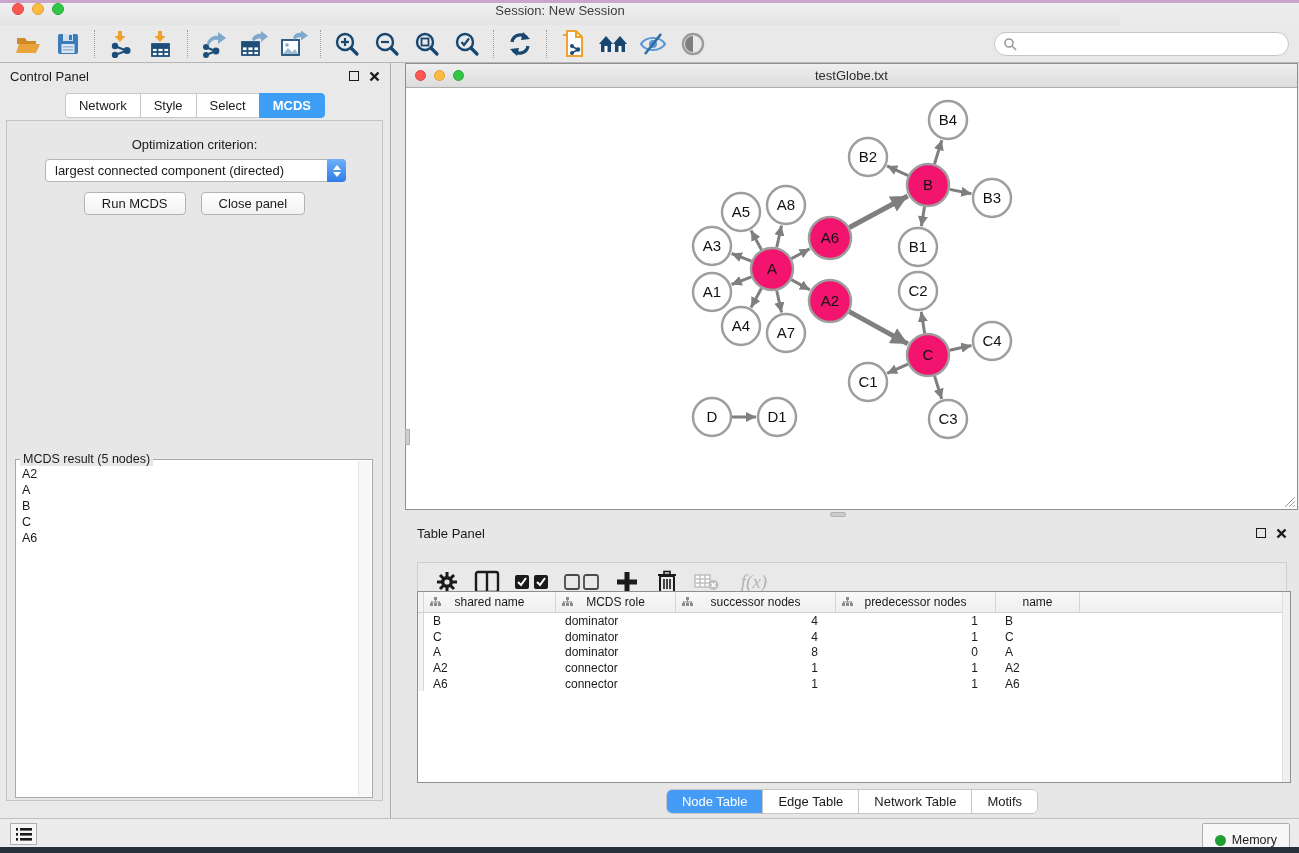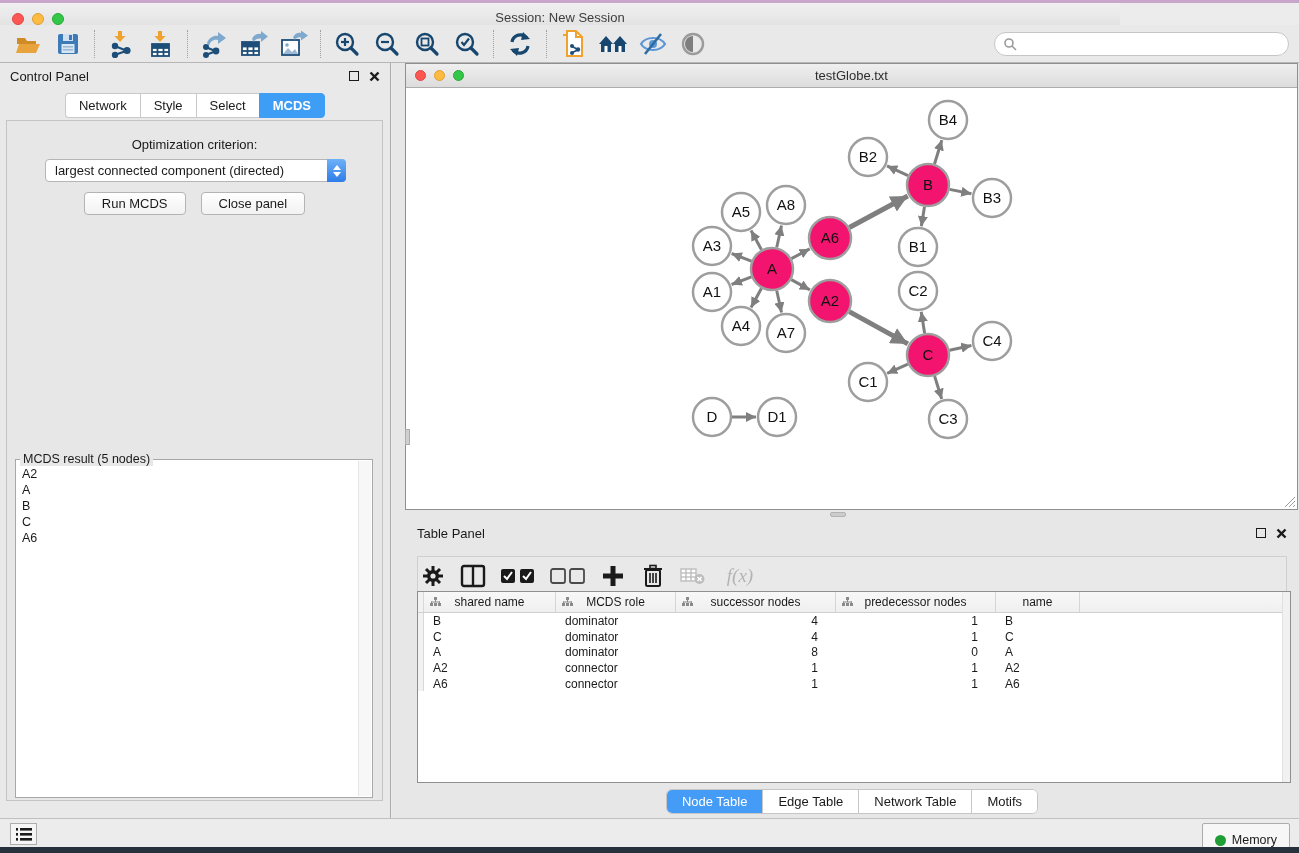--- a/index.html
+++ b/index.html
@@ -1,21 +1,21 @@
 <!DOCTYPE html>
 <html><head>
 <meta charset="utf-8">
 <style>
   * { margin:0; padding:0; box-sizing:border-box; }
   html,body { width:1299px; height:853px; overflow:hidden; }
   body { font-family:"Liberation Sans", sans-serif; background:#ECECEC; position:relative; font-size:13px; color:#1a1a1a; }
 
   
   .desktop-strip-top { position:absolute; left:0; top:0; width:1299px; height:3px; background:#C9A4CB; }
-  .titlebar { position:absolute; left:0; top:3px; width:1120px; height:22px; background:linear-gradient(#F0F0F0,#E3E3E3); display:flex; align-items:flex-end; }
+  .titlebar { position:absolute; left:0; top:3px; width:1120px; height:22px; background:linear-gradient(#F0F0F0,#E3E3E3); display:flex; align-items:flex-start; }
   .lights { display:flex; gap:8px; margin-left:12px; }
   .light { width:12px; height:12px; border-radius:50%; }
   .light.red{ background:#FC5753; border:1px solid #DF4744;}
   .light.yellow{ background:#FDBC40; border:1px solid #DE9F34;}
   .light.green{ background:#33C748; border:1px solid #27AA35;}
   .titlebar .title { position:absolute; left:0; right:0; text-align:center; color:#3d3d3d; font-size:13px; }
 
   .toolbar { position:absolute; left:0; top:25px; width:1299px; height:38px; background:#E9E9E9; border-bottom:1px solid #B6B6B6; display:flex; align-items:center; padding-left:8px; }
   .tbtn { width:40px; height:32px; display:flex; align-items:center; justify-content:center; }
   .tsep { width:1px; height:28px; margin:0 6px; border-left:1px dotted #9f9f9f; }
@@ -57,21 +57,21 @@
   .net-title { position:absolute; left:0; right:0; text-align:center; font-size:13px; color:#2d2d2d; }
   .net-canvas { position:absolute; left:0; top:24px; right:0; bottom:0; background:#fff; }
   .net-left-handle { position:absolute; left:-1px; top:365px; width:5px; height:16px; background:#CFCFCF; border:1px solid #ADADAD; }
   .net-grip { position:absolute; right:1px; bottom:1px; width:14px; height:14px; }
   .net-splitter-dot { position:absolute; left:438px; top:449px; width:16px; height:5px; background:#CCC; border:1px solid #B3B3B3; border-radius:2px; }
 
   
   .table-panel { position:absolute; left:13px; top:457px; width:894px; height:298px; }
   .tp-header { height:26px; display:flex; align-items:center; padding:0 12px; }
   .tp-header .ph-title { flex:1; }
-  .tp-toolbar { margin:10px 12px 0 12px; height:40px; background:#E9E9E9; border:1px solid #CFCFCF; display:flex; align-items:center; gap:10px; }
+  .tp-toolbar { margin:16px 12px 0 12px; height:40px; background:#E9E9E9; border:1px solid #CFCFCF; display:flex; align-items:center; gap:10px; padding-left:14px; }
   .tico { display:flex; align-items:center; justify-content:center; width:30px; height:30px; }
   .fx { font-family:"Liberation Serif", serif; font-style:italic; font-size:19px; color:#B3B3B3; }
   .data-table { position:absolute; left:12px; right:8px; top:71px; bottom:35px; background:#fff; border:1px solid #8F8F8F; overflow:hidden; }
   .dt-header { display:flex; height:21px; background:linear-gradient(#F8F8F8,#EFEFEF); border-bottom:1px solid #CFCFCF; }
   .dt-gutter { width:6px; border-right:1px solid #D7D7D7; background:#F2F2F2; }
   .hcell { display:flex; align-items:center; justify-content:center; gap:6px; font-size:12px; color:#1a1a1a; border-right:1px solid #D5D5D5; position:relative; }
   .hcell svg { position:absolute; left:6px; }
   .c0{width:132px;} .c1{width:120px;} .c2{width:160px;} .c3{width:160px;} .c4{width:84px;}
   .dt-row { display:flex; height:15.7px; align-items:center; }
   .cell { font-size:12px; white-space:nowrap; overflow:hidden; }

